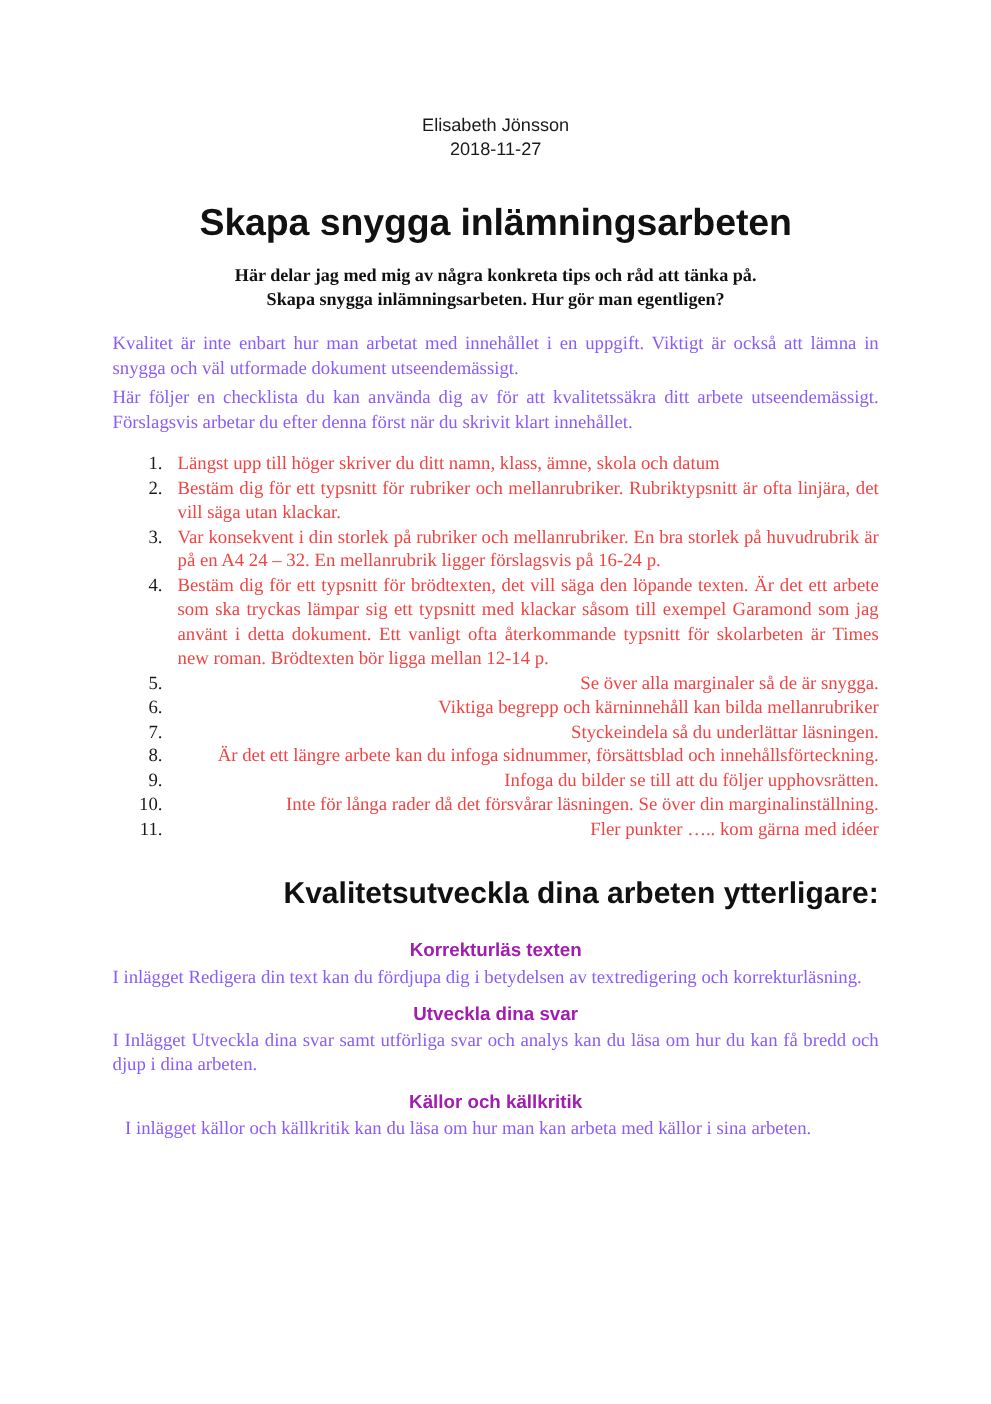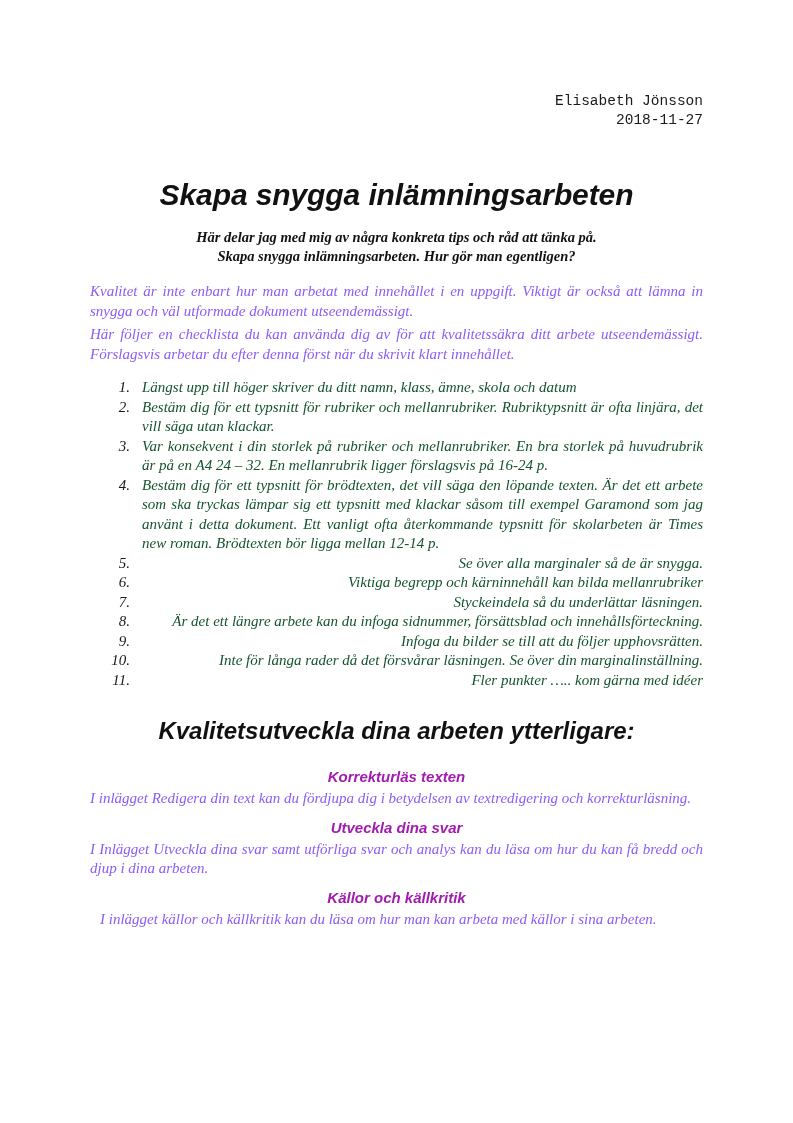--- a/index.html
+++ b/index.html
@@ -25,35 +25,34 @@
     height: 1123px;
     background: #ffffff;
   }
 
   
   .doc-header {
     position: absolute;
     left: 90px;
     top: 92px;
     width: 613px;
-    text-align: right;
-    font-family: Liberation Mono, monospace;
+    text-align: center;
+    font-family: Liberation Sans, sans-serif;
     font-size: 14.5px;
     line-height: 18.5px;
     color: #1a1a1a;
   }
   .doc-header div { display: block; }
 
   
   .content {
     position: absolute;
     left: 90px;
-    top: 176px;
+    top: 160px;
     width: 613px;
-    font-style: italic;
   }
 
   
   .doc-title {
     font-family: "Liberation Sans", "DejaVu Sans", sans-serif;
     font-weight: bold;
     font-size: 30px;
     line-height: 38px;
     text-align: center;
     color: #111111;
@@ -93,20 +92,21 @@
     line-height: 27px;
     text-align: center;
     color: #111111;
     margin: 17px 0 3px 0;
   }
 
   .section-heading.big {
     font-size: 24px;
     line-height: 30px;
     margin: 26px 0 20px 0;
+    text-align: right;
   }
 
   .sub-heading {
     font-family: "Liberation Sans", "DejaVu Sans", sans-serif;
     font-weight: bold;
     font-size: 15px;
     line-height: 21px;
     text-align: center;
     color: #a21caf;
     margin: 8px 0 2px 0;
@@ -120,21 +120,21 @@
     counter-reset: item;
   }
   ol.checklist > li {
     position: relative;
     counter-increment: item;
     padding-left: 52px;
     font-family: "Liberation Serif", "DejaVu Serif", serif;
     font-size: 15px;
     line-height: 19.5px;
     text-align: justify;
-    color: #14532d;
+    color: #ef4444;
     margin-bottom: 0;
   }
   ol.checklist > li::before {
     content: counter(item) ".";
     position: absolute;
     left: 0;
     top: 0;
     width: 40px;
     text-align: right;
     font-family: "Liberation Serif", "DejaVu Serif", serif;

